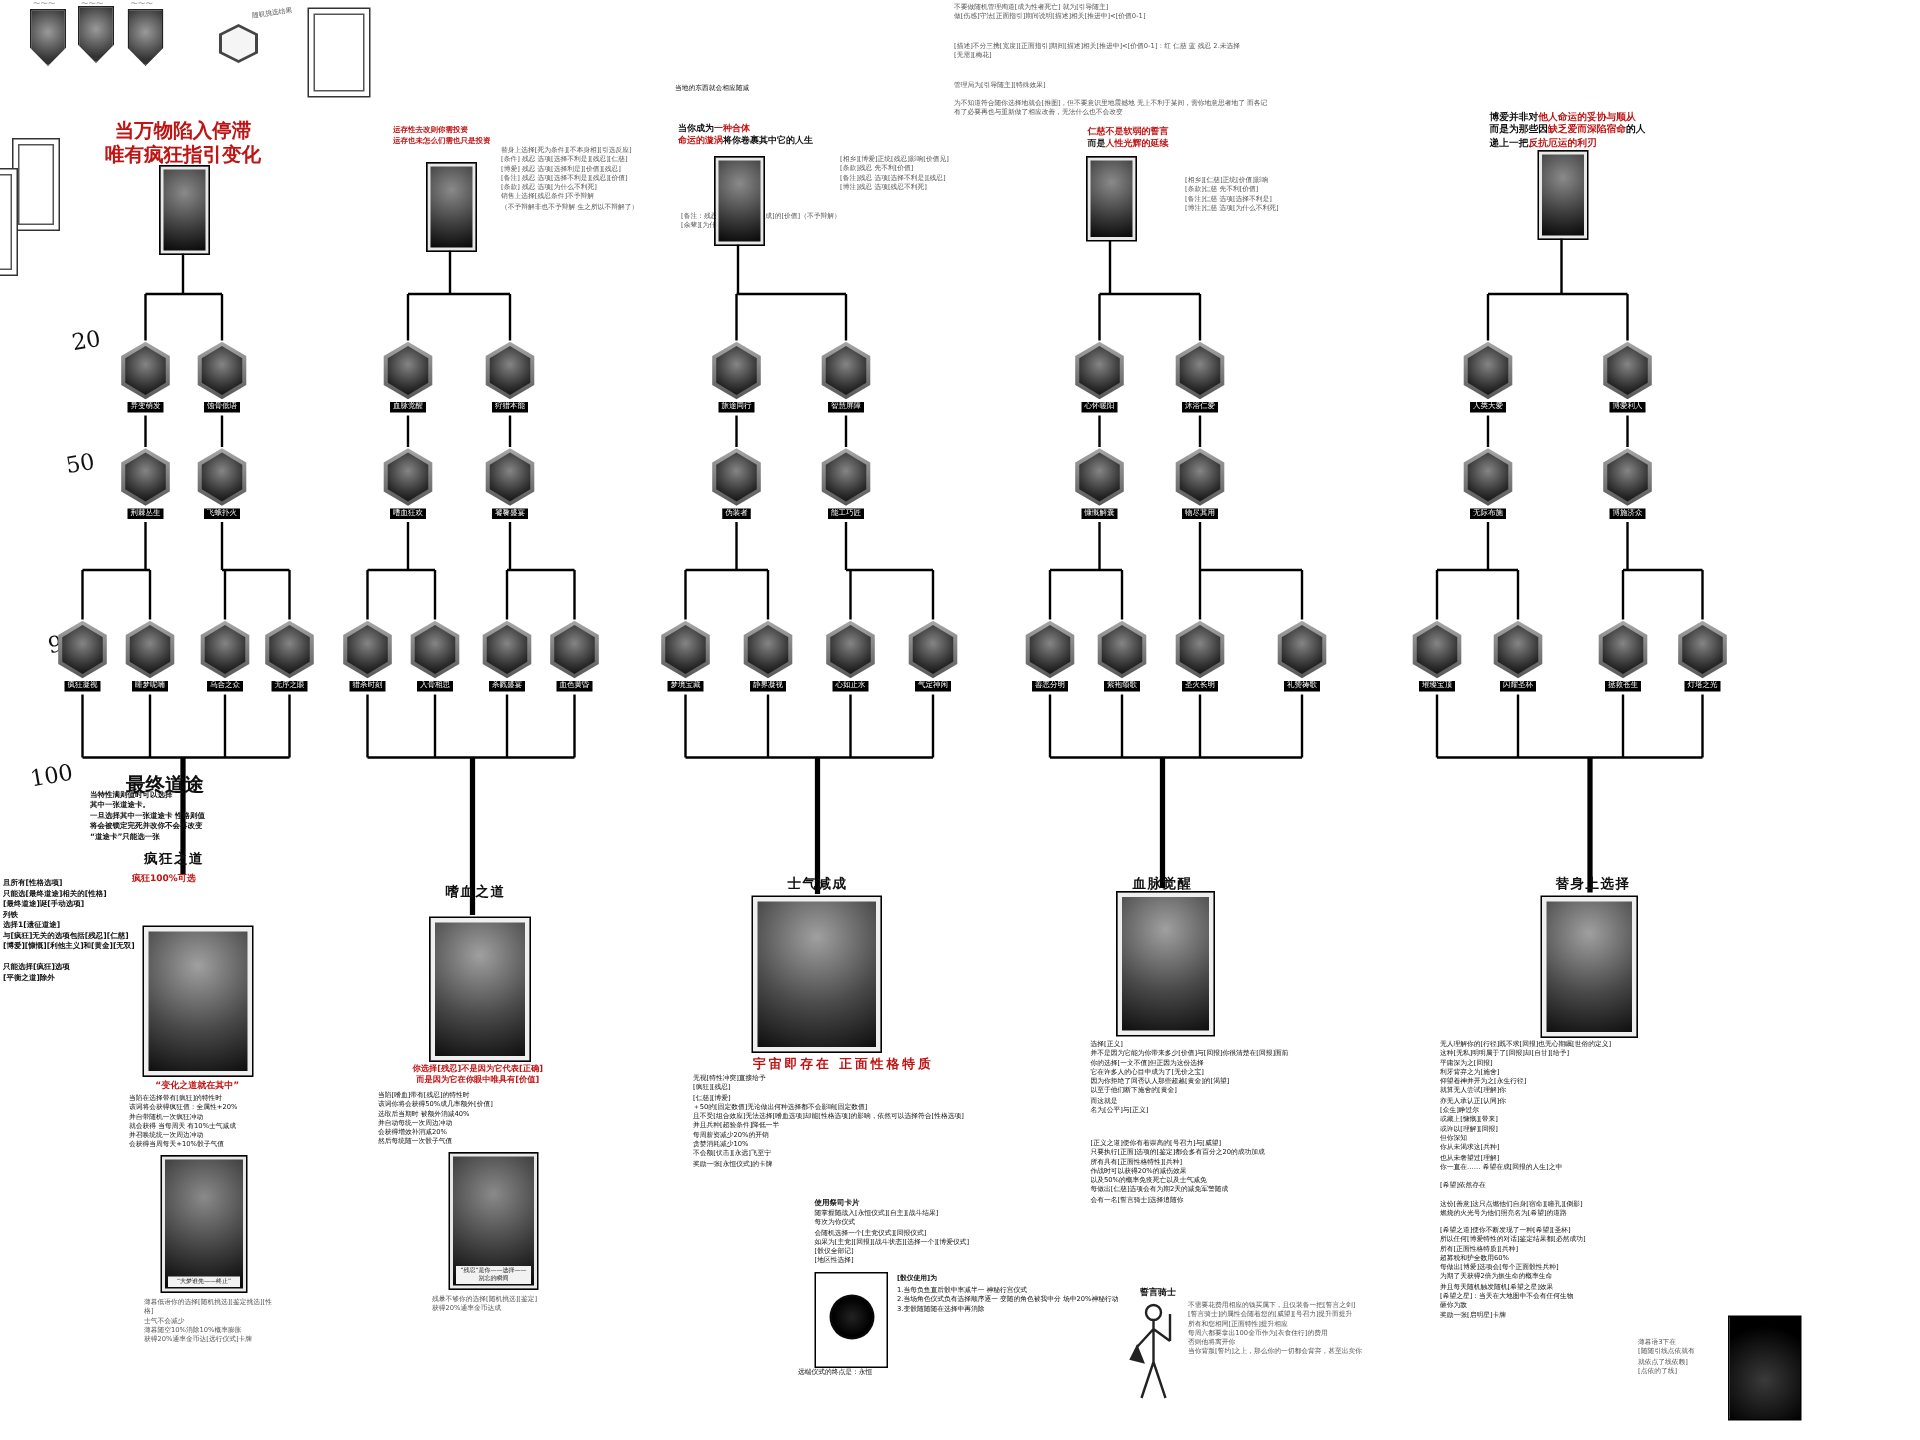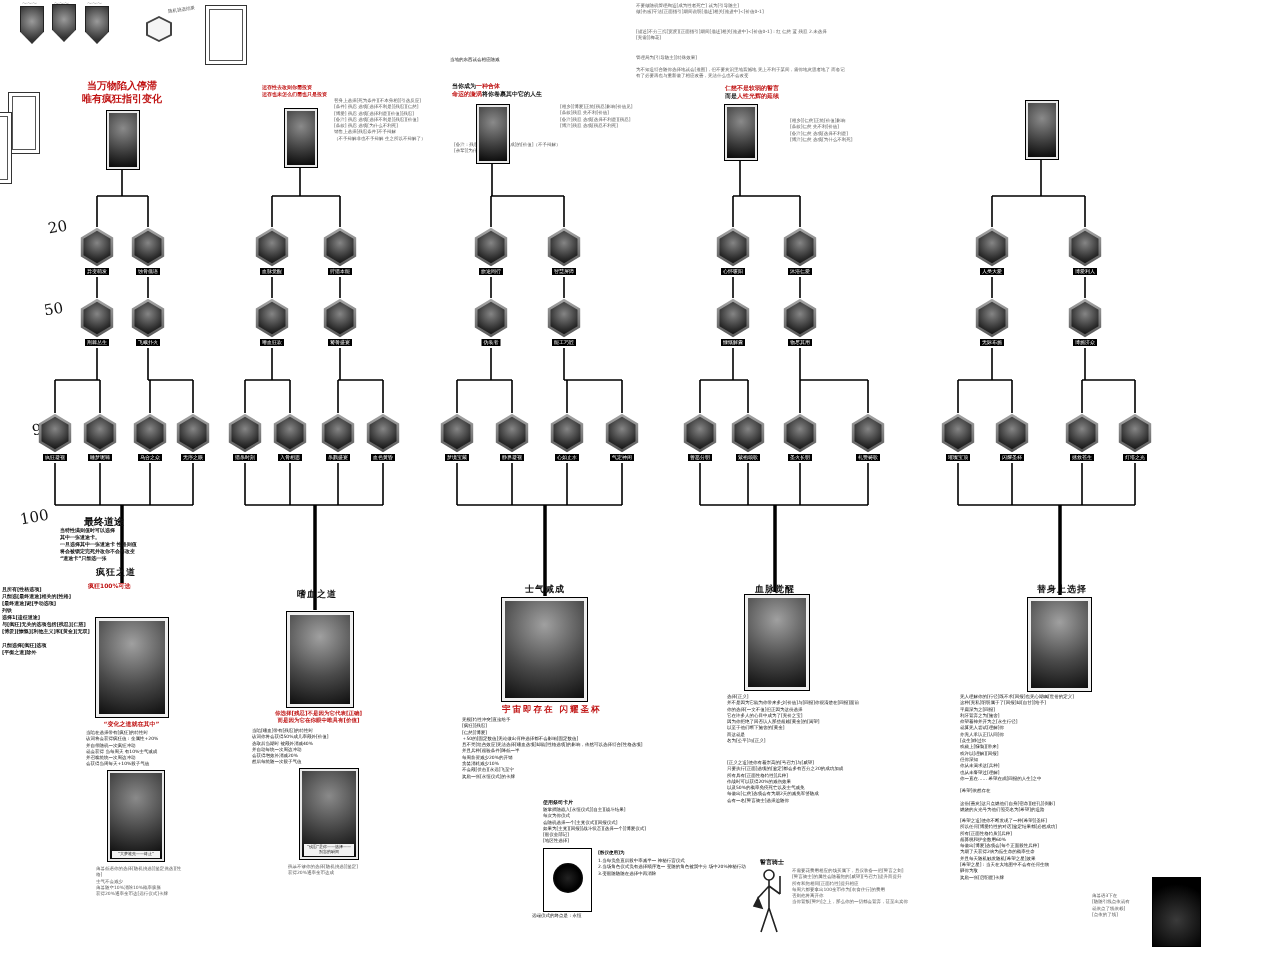--- a/index.html
+++ b/index.html
@@ -8,21 +8,21 @@
   .abs{position:absolute}
   .ml{white-space:pre-line}
   .red{color:#c01414}
   .ctr{text-align:center}
   .b{font-weight:bold}
   .t45{font-size:4.5px;line-height:1.4}
   .t5{font-size:5px;line-height:1.4}
   .t55{font-size:5.5px;line-height:1.35}
   .t6{font-size:6px;line-height:1.3}
   .t65{font-size:6.5px;line-height:1.3}
-  .t7{font-size:10px;line-height:1.25}
+  .t7{font-size:13px;line-height:1.25}
   .name{font-size:9px;font-weight:bold;letter-spacing:1px}
   .gray{color:#555}
   .lightgray{color:#999}
 
   svg.lines{position:absolute;left:0;top:0;z-index:0}
   .hex{width:36px;height:40px;position:absolute;z-index:2;
        clip-path:polygon(50% 2%,95% 26%,95% 74%,50% 98%,5% 74%,5% 26%);
        background:linear-gradient(#a8a8a8,#565656)}
   .hex::before{content:"";position:absolute;inset:3px;
        clip-path:polygon(50% 2%,95% 26%,95% 74%,50% 98%,5% 74%,5% 26%);
@@ -244,21 +244,21 @@
   <div class="hex" style="left:439px;top:413px"></div>
   <div class="hex" style="left:494px;top:413px"></div>
   <div class="hex" style="left:549px;top:413px"></div>
   <div class="hex" style="left:604px;top:413px"></div>
   <div class="nlabel" style="left:457px;top:454px">梦境宝藏</div>
   <div class="nlabel" style="left:512px;top:454px">静界凝视</div>
   <div class="nlabel" style="left:567px;top:454px">心如止水</div>
   <div class="nlabel" style="left:622px;top:454px">气定神闲</div>
   <div class="abs name" style="left:525px;top:583px">士气减成</div>
   <div class="bigcard" style="left:501px;top:597px;width:85px;height:103px"></div>
-  <div class="abs b red" style="left:502px;top:704px;font-size:8.5px;letter-spacing:2px">宇宙即存在 闪耀圣杯</div>
+  <div class="abs b red" style="left:502px;top:704px;font-size:8.5px;letter-spacing:2px">宇宙即存在 正面性格特质</div>
   <div class="abs t45 ml" style="left:462px;top:717px;width:200px">无视[特性冲突]直接给予
 [疯狂][残忍]
 [仁慈][博爱]
 ＋50的[固定数值]无论做出何种选择都不会影响[固定数值]
 且不受[组合效应]无法选择[嗜血选项]却能[性格选项]的影响，依然可以选择符合[性格选项]
 并且兵种[超验条件]降低一半
 每周薪资减少20%的开销
 贪婪消耗减少10%
 不会额[伏击][永远]飞至宁
 奖励一张[永恒仪式]的卡牌</div>
@@ -326,20 +326,25 @@
       <path d="M8 32 l-4 8 8 2 z" fill="#222"></path>
     </g>
   </svg>
   <div class="abs t45 ml gray" style="left:792px;top:868px;width:170px">不需要花费用相应的钱买属下，且仅装备一把[誓言之剑]
 [誓言骑士]的属性会随着您的[威望][号召力]提升而提升
 所有和您相同[正面特性]提升相应
 每周六都要拿出100金币作为[衣食住行]的费用
 否则他将离开你
 当你背叛[誓约]之上，那么你的一切都会背弃，甚至出卖你</div>
 
+  <div class="abs t65 b" style="left:993px;top:74px;width:240px">
+    <div><span>博爱并非对</span><span class="red">他人命运的妥协与顺从</span></div>
+    <div><span>而是为那些因</span><span class="red">缺乏爱而深陷宿命</span><span>的人</span></div>
+    <div><span>递上一把</span><span class="red">反抗厄运的利刃</span></div>
+  </div>
   <div class="tcard" style="left:1025px;top:100px;width:32px;height:58px"></div>
   <div class="hex" style="left:974px;top:227px"></div>
   <div class="hex" style="left:1067px;top:227px"></div>
   <div class="nlabel" style="left:992px;top:268px">人类大爱</div>
   <div class="nlabel" style="left:1085px;top:268px">博爱利人</div>
   <div class="hex" style="left:974px;top:298px"></div>
   <div class="hex" style="left:1067px;top:298px"></div>
   <div class="nlabel" style="left:992px;top:339px">无际布施</div>
   <div class="nlabel" style="left:1085px;top:339px">博施济众</div>
   <div class="hex" style="left:940px;top:413px"></div>

